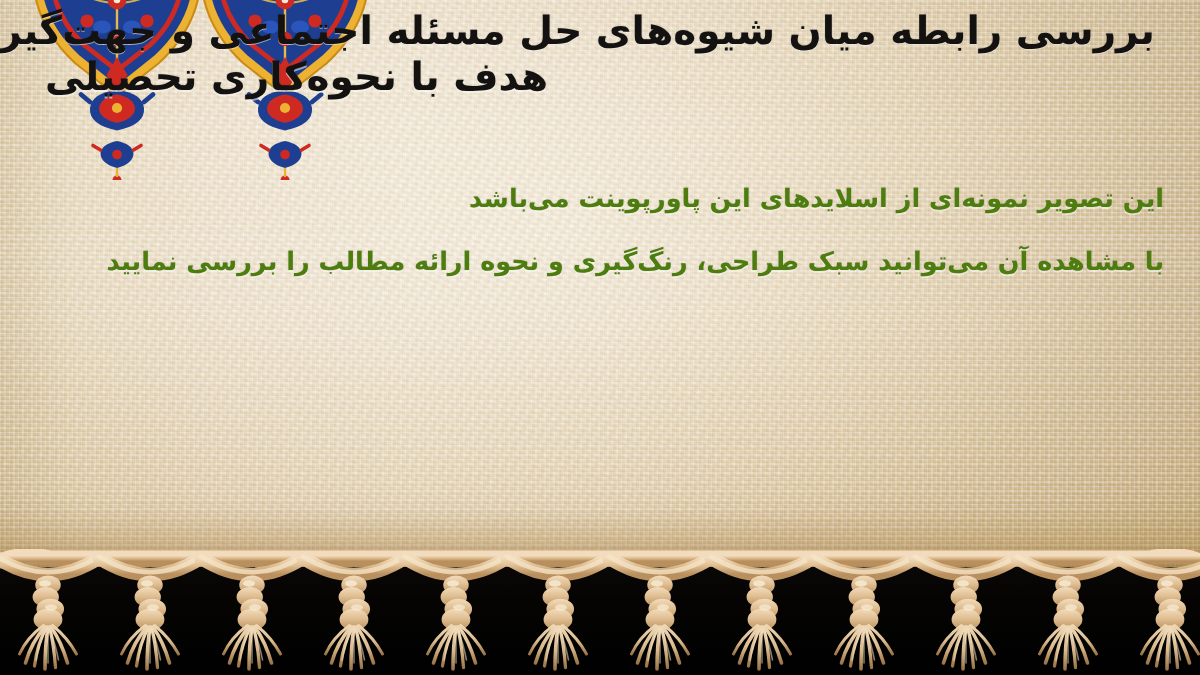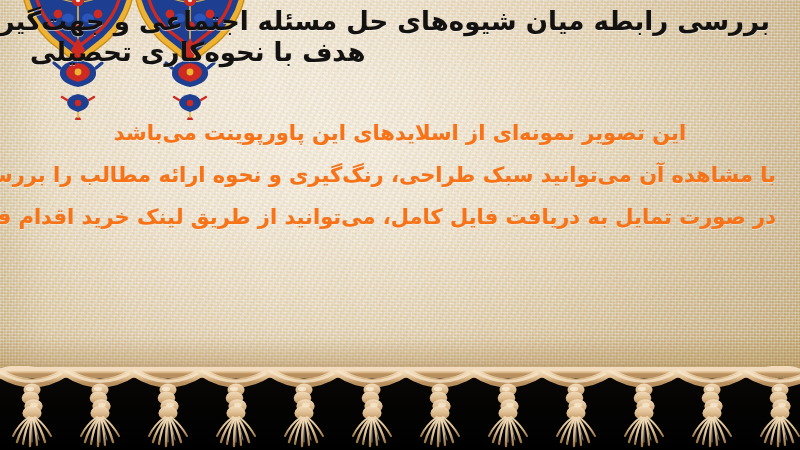--- a/index.html
+++ b/index.html
@@ -141,23 +141,23 @@
     letter-spacing: 0px;
     text-shadow: 0 1px 0 rgba(255,252,244,0.55), 0 0 1px rgba(0,0,0,0.25);
   }
   .slide-title .tline { display: block; white-space: nowrap; }
 
   .body-block {
     position: absolute;
     right: 24px;
     top: 112px;
     width: 752px;
-    text-align: center;
-    color: #f97316;
-    font-size: 21px;
+    text-align: right;
+    color: #4d7c0f;
+    font-size: 17px;
     font-weight: 700;
     line-height: 42px;
     text-shadow: 0 1px 0 rgba(255,252,244,0.5), 0 0 1px rgba(0,0,0,0.22);
   }
   .body-block .bline { display: block; white-space: nowrap; }
 </style>
 </head>
 <body>
 
 <div id="slide">
@@ -240,21 +240,20 @@
   <div class="text-layer">
 
     <div class="slide-title">
       <span class="tline">بررسی رابطه میان شیوه‌های حل مسئله اجتماعی و جهت‌گیری</span>
       <span class="tline">هدف با نحوه‌کاری تحصیلی</span>
     </div>
 
     <div class="body-block">
       <span class="bline">این تصویر نمونه‌ای از اسلایدهای این پاورپوینت می‌باشد</span>
       <span class="bline">با مشاهده آن می‌توانید سبک طراحی، رنگ‌گیری و نحوه ارائه مطالب را بررسی نمایید</span>
-      <span class="bline">در صورت تمایل به دریافت فایل کامل، می‌توانید از طریق لینک خرید اقدام فرمایید</span>
     </div>
 
   </div>
 
   <div class="black-band"></div>
 
   <div class="fringe">
     <svg width="800" height="84" viewBox="0 0 800 84" xmlns="http://www.w3.org/2000/svg">
       <defs>
         <linearGradient id="ropeGrad" x1="0" y1="0" x2="0" y2="1">

